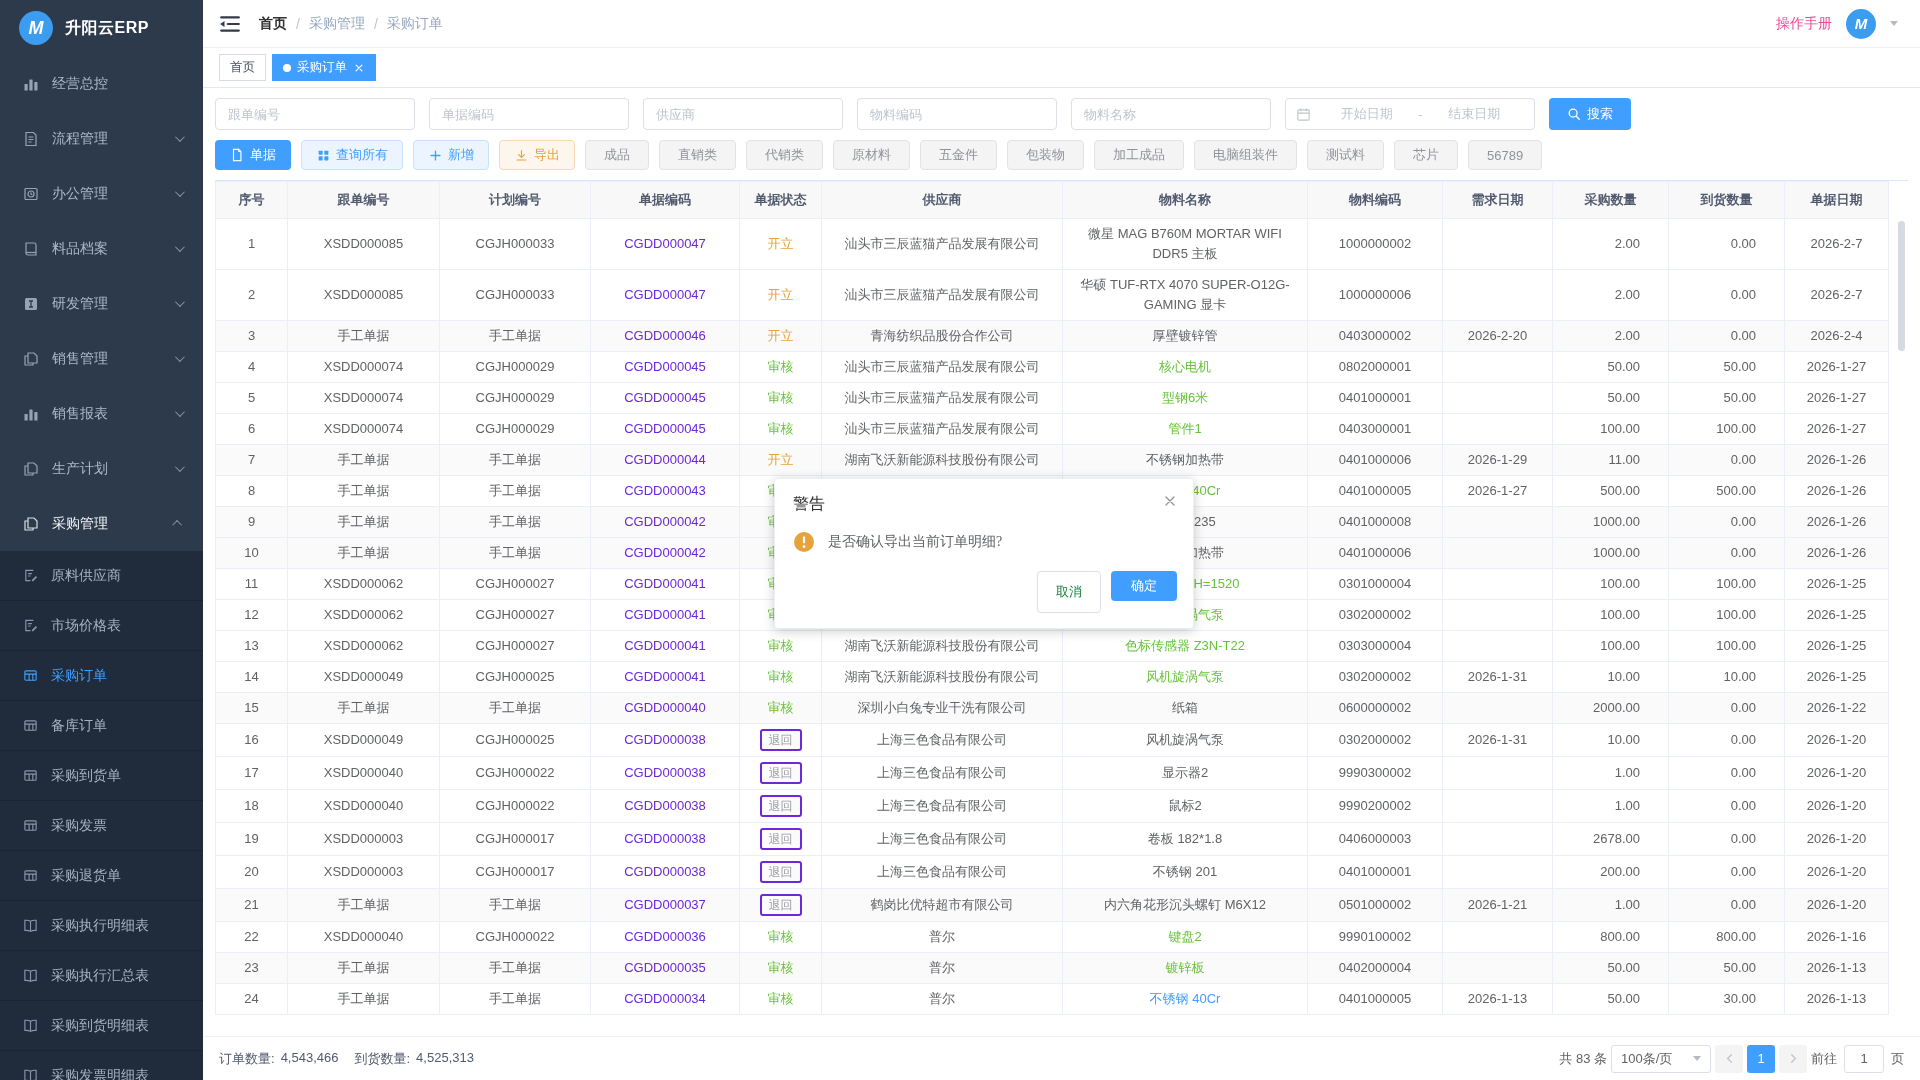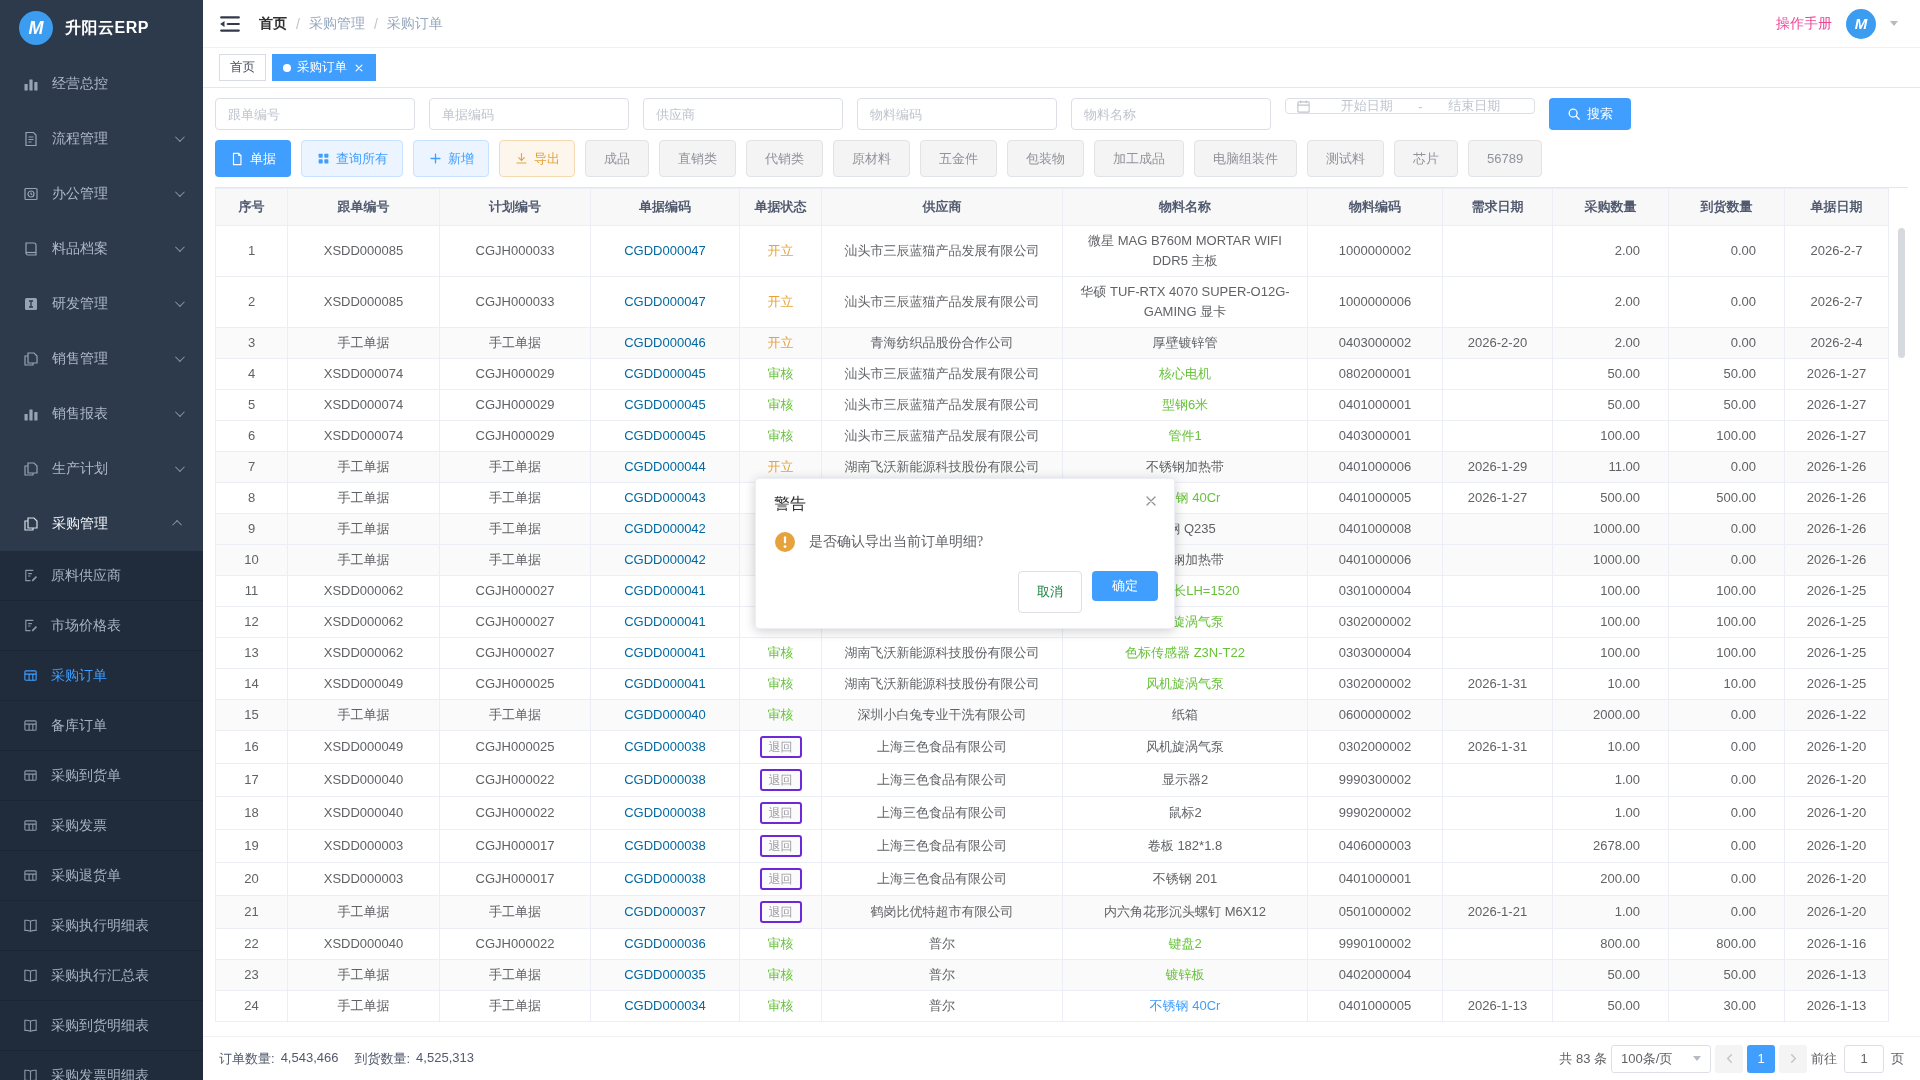--- a/index.html
+++ b/index.html
@@ -45,43 +45,43 @@
   .tag-tab { height:27px; display:flex; align-items:center; gap:6px; padding:0 10px; border:1px solid #d8dce5; background:#fff; color:#495060; font-size:12.5px; cursor:pointer; }
   .tag-tab.active { background:#409eff; border-color:#409eff; color:#fff; }
   .tab-dot { width:8px; height:8px; border-radius:50%; background:#fff; }
   .tab-close { width:12px; height:12px; color:#fff; }
 
   
   .content { flex:1; min-height:0; padding:10px 12px 0 12px; display:flex; flex-direction:column; background:#fff; }
   .filters { display:flex; gap:14px; margin-bottom:10px; flex:0 0 32px; }
   .f-input { width:200px; height:32px; border:1px solid #dcdfe6; border-radius:4px; padding:0 12px; font-size:13px; color:#606266; outline:none; font-family:"Liberation Sans",sans-serif; }
   .f-input::placeholder { color:#bfc4cd; }
-  .date-range { width:250px; height:16px; border:1px solid #dcdfe6; border-radius:4px; display:flex; align-items:center; padding:0 10px; color:#bfc4cd; font-size:13px; cursor:pointer; }
+  .date-range { width:250px; height:32px; border:1px solid #dcdfe6; border-radius:4px; display:flex; align-items:center; padding:0 10px; color:#bfc4cd; font-size:13px; cursor:pointer; }
   .date-range .icon { width:15px; height:15px; color:#c0c4cc; margin-right:6px; }
   .date-part { flex:1; text-align:center; }
   .date-sep { color:#bfc4cd; padding:0 2px; }
   .btn { display:inline-flex; align-items:center; justify-content:center; gap:6px; border-radius:4px; font-size:13px; cursor:pointer; border:1px solid transparent; font-family:"Liberation Sans",sans-serif; white-space:nowrap; }
   .search-btn { height:32px; padding:0 17px; background:#409eff; color:#fff; }
   .search-btn .icon { width:14px; height:14px; }
   .toolbar { display:flex; gap:10px; margin-bottom:10px; flex:0 0 30px; }
-  .tb { height:37px; padding:0 14px; }
+  .tb { height:30px; padding:0 14px; }
   .btn-solid-blue { background:#409eff; color:#fff; }
   .btn-plain-blue { background:#ecf5ff; color:#409eff; border-color:#c6e2ff; }
   .btn-plain-warn { background:#fdf6ec; color:#e6a23c; border-color:#f5dab1; }
   .btn-cat { background:#f4f4f5; color:#909399; border-color:#e2e3e6; padding:0 18px; }
   .tb .icon { width:14px; height:14px; }
 
   
   .table-wrap { position:relative; flex:1; min-height:0; overflow:hidden; border-top:1px solid #d9e8fb; }
   table { border-collapse:collapse; table-layout:fixed; width:1673px; font-size:13px; color:#606266; border:1px solid #ebeef5; }
   th { background:#f8f8f9; color:#515a6e; font-weight:bold; height:37px; padding:5px 8px; border-right:1px solid #ebeef5; border-bottom:1px solid #ebeef5; text-align:center; }
   td { padding:5px 8px; border-right:1px solid #ebeef5; border-bottom:1px solid #ebeef5; text-align:center; line-height:20px; word-wrap:break-word; }
   tr.striped td { background:#fafafa; }
   td.num { text-align:right; padding-right:28px; }
-  .link { color:#0369a1; cursor:pointer; }
+  .link { color:#6d28d9; cursor:pointer; }
   .st-open { color:#e6a23c; }
   .st-approved { color:#67c23a; }
   .st-returned { color:#9a9da3; border:2px solid #6d28d9; background:#fbfbfc; border-radius:3px; padding:0 7px; font-size:12px; display:inline-block; line-height:18px; }
   .mat-green { color:#67c23a; }
   .mat-blue { color:#409eff; }
   .v-scrollbar { position:absolute; top:40px; right:3px; width:7px; bottom:6px; }
   .v-thumb { width:7px; height:130px; background:#d6d9de; border-radius:4px; }
 
   
   .footer { height:44px; flex:0 0 44px; display:flex; align-items:center; padding:0 16px; background:#fff; border-top:1px solid #f0f1f3; }
@@ -89,21 +89,21 @@
   .stat { display:flex; gap:6px; }
   .pager { margin-left:auto; display:flex; align-items:center; gap:4px; font-size:13px; color:#606266; }
   .page-select { width:100px; height:28px; border:1px solid #dcdfe6; border-radius:3px; display:flex; align-items:center; justify-content:space-between; padding:0 9px; cursor:pointer; background:#fff; }
   .pg-btn { width:28px; height:28px; background:#f4f4f5; border-radius:3px; display:flex; align-items:center; justify-content:center; color:#c0c4cc; cursor:pointer; }
   .pg-btn .icon { width:12px; height:12px; }
   .pg-cur { width:28px; height:28px; background:#409eff; border-radius:3px; color:#fff; display:flex; align-items:center; justify-content:center; cursor:pointer; }
   .goto { display:flex; align-items:center; gap:7px; }
   .goto-input { width:40px; height:28px; border:1px solid #dcdfe6; border-radius:3px; text-align:center; font-size:13px; color:#606266; outline:none; font-family:"Liberation Sans",sans-serif; }
 
   
-  .dialog { position:fixed; left:755px; top:478px; width:420px; background:#fff; border:1px solid #ebeef5; border-radius:4px; box-shadow:0 2px 12px rgba(0,0,0,0.2); z-index:50; }
+  .dialog { position:fixed; left:774px; top:478px; width:420px; background:#fff; border:1px solid #ebeef5; border-radius:4px; box-shadow:0 2px 12px rgba(0,0,0,0.2); z-index:50; }
   .dialog-header { padding:15px 16px 8px 18px; display:flex; align-items:flex-start; }
   .dialog-title { font-size:16px; color:#303133; }
   .dialog-close { margin-left:auto; width:14px; height:14px; color:#909399; cursor:pointer; }
   .dialog-body { padding:8px 18px 4px 18px; display:flex; align-items:center; gap:13px; font-size:14px; color:#606266;font-family:Liberation Serif, serif; }
   .warn-icon { width:22px; height:22px; }
   .dialog-footer { padding:14px 16px 15px 16px; display:flex; justify-content:flex-end; gap:10px; }
   .btn-default { height:42px; padding:0 18px; background:#fff; border-color:#dcdfe6; color:#15803d; }
   .btn-primary { height:30px; padding:0 19px; background:#409eff; color:#fff; }
 </style>
 </head>

